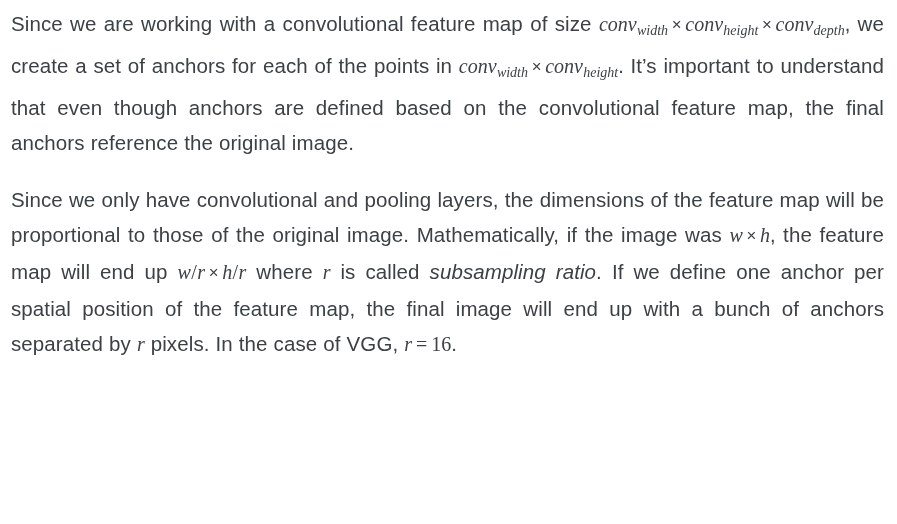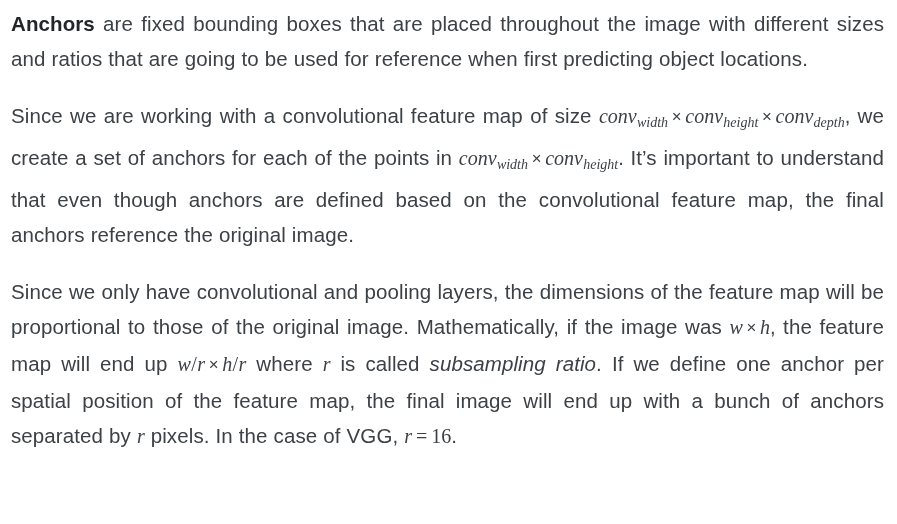--- a/index.html
+++ b/index.html
@@ -77,23 +77,20 @@
   .math .punct {
     font-style: normal;
     font-family: "Liberation Sans", sans-serif;
   }
 </style>
 </head>
 <body>
 
 <div class="article">
 
-  <p class="para">
-    <span class="strong">Anchors</span><span> are fixed bounding boxes that are placed throughout the image with different sizes and ratios that are going to be used for reference when first predicting object locations.</span>
-  </p>
 
   <p class="para">
     <span>Since we are working with a convolutional feature map of size </span><span class="math"><span>conv</span><span class="sub">width</span><span class="op">×</span><span>conv</span><span class="sub">height</span><span class="op">×</span><span>conv</span><span class="sub">depth</span><span class="punct">,</span></span><span> we create a set of anchors for each of the points in </span><span class="math"><span>conv</span><span class="sub">width</span><span class="op">×</span><span>conv</span><span class="sub">height</span><span class="punct">.</span></span><span> It’s important to understand that even though anchors are defined based on the convolutional feature map, the final anchors reference the original image.</span>
   </p>
 
   <p class="para">
     <span>Since we only have convolutional and pooling layers, the dimensions of the feature map will be proportional to those of the original image. Mathematically, if the image was </span><span class="math"><span>w</span><span class="op">×</span><span>h</span><span class="punct">,</span></span><span> the feature map will end up </span><span class="math"><span>w</span><span class="slash">/</span><span>r</span><span class="op">×</span><span>h</span><span class="slash">/</span><span>r</span></span><span> where </span><span class="math">r</span><span> is called </span><span class="em">subsampling ratio</span><span>. If we define one anchor per spatial position of the feature map, the final image will end up with a bunch of anchors separated by </span><span class="math">r</span><span> pixels. In the case of VGG, </span><span class="math"><span>r</span><span class="rel">=</span><span class="num">16</span></span><span>.</span>
   </p>
 
 </div>

